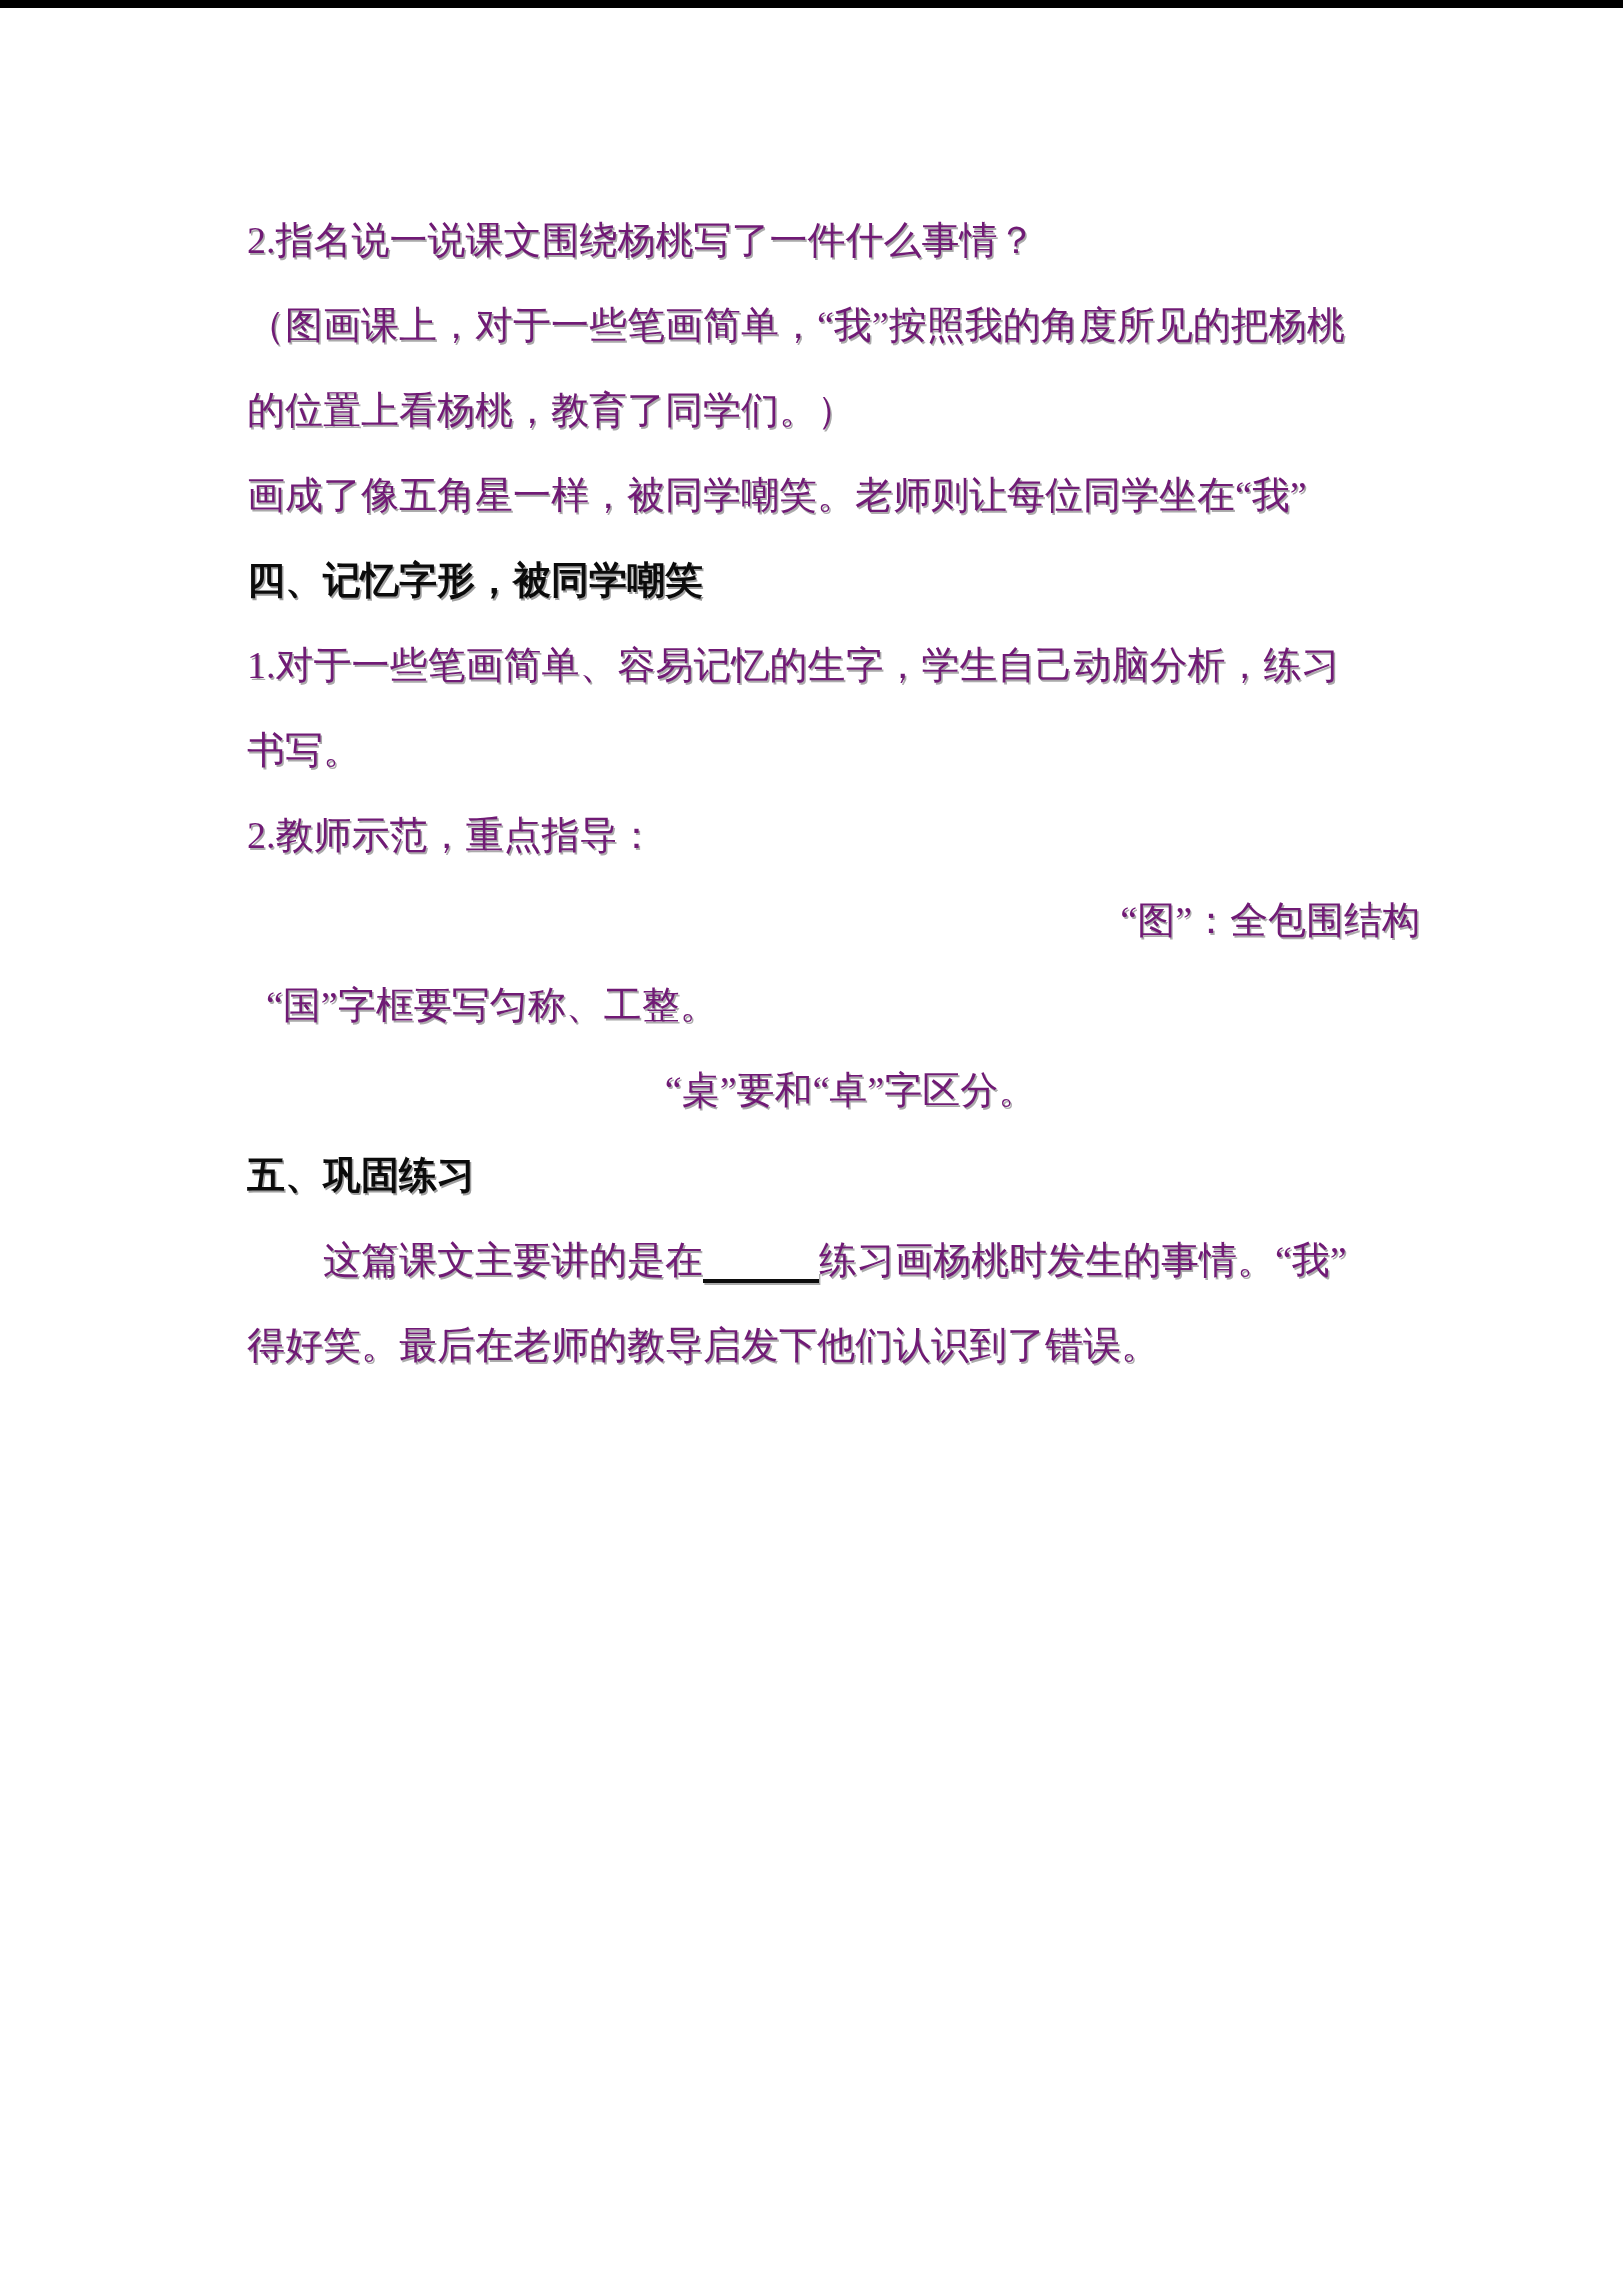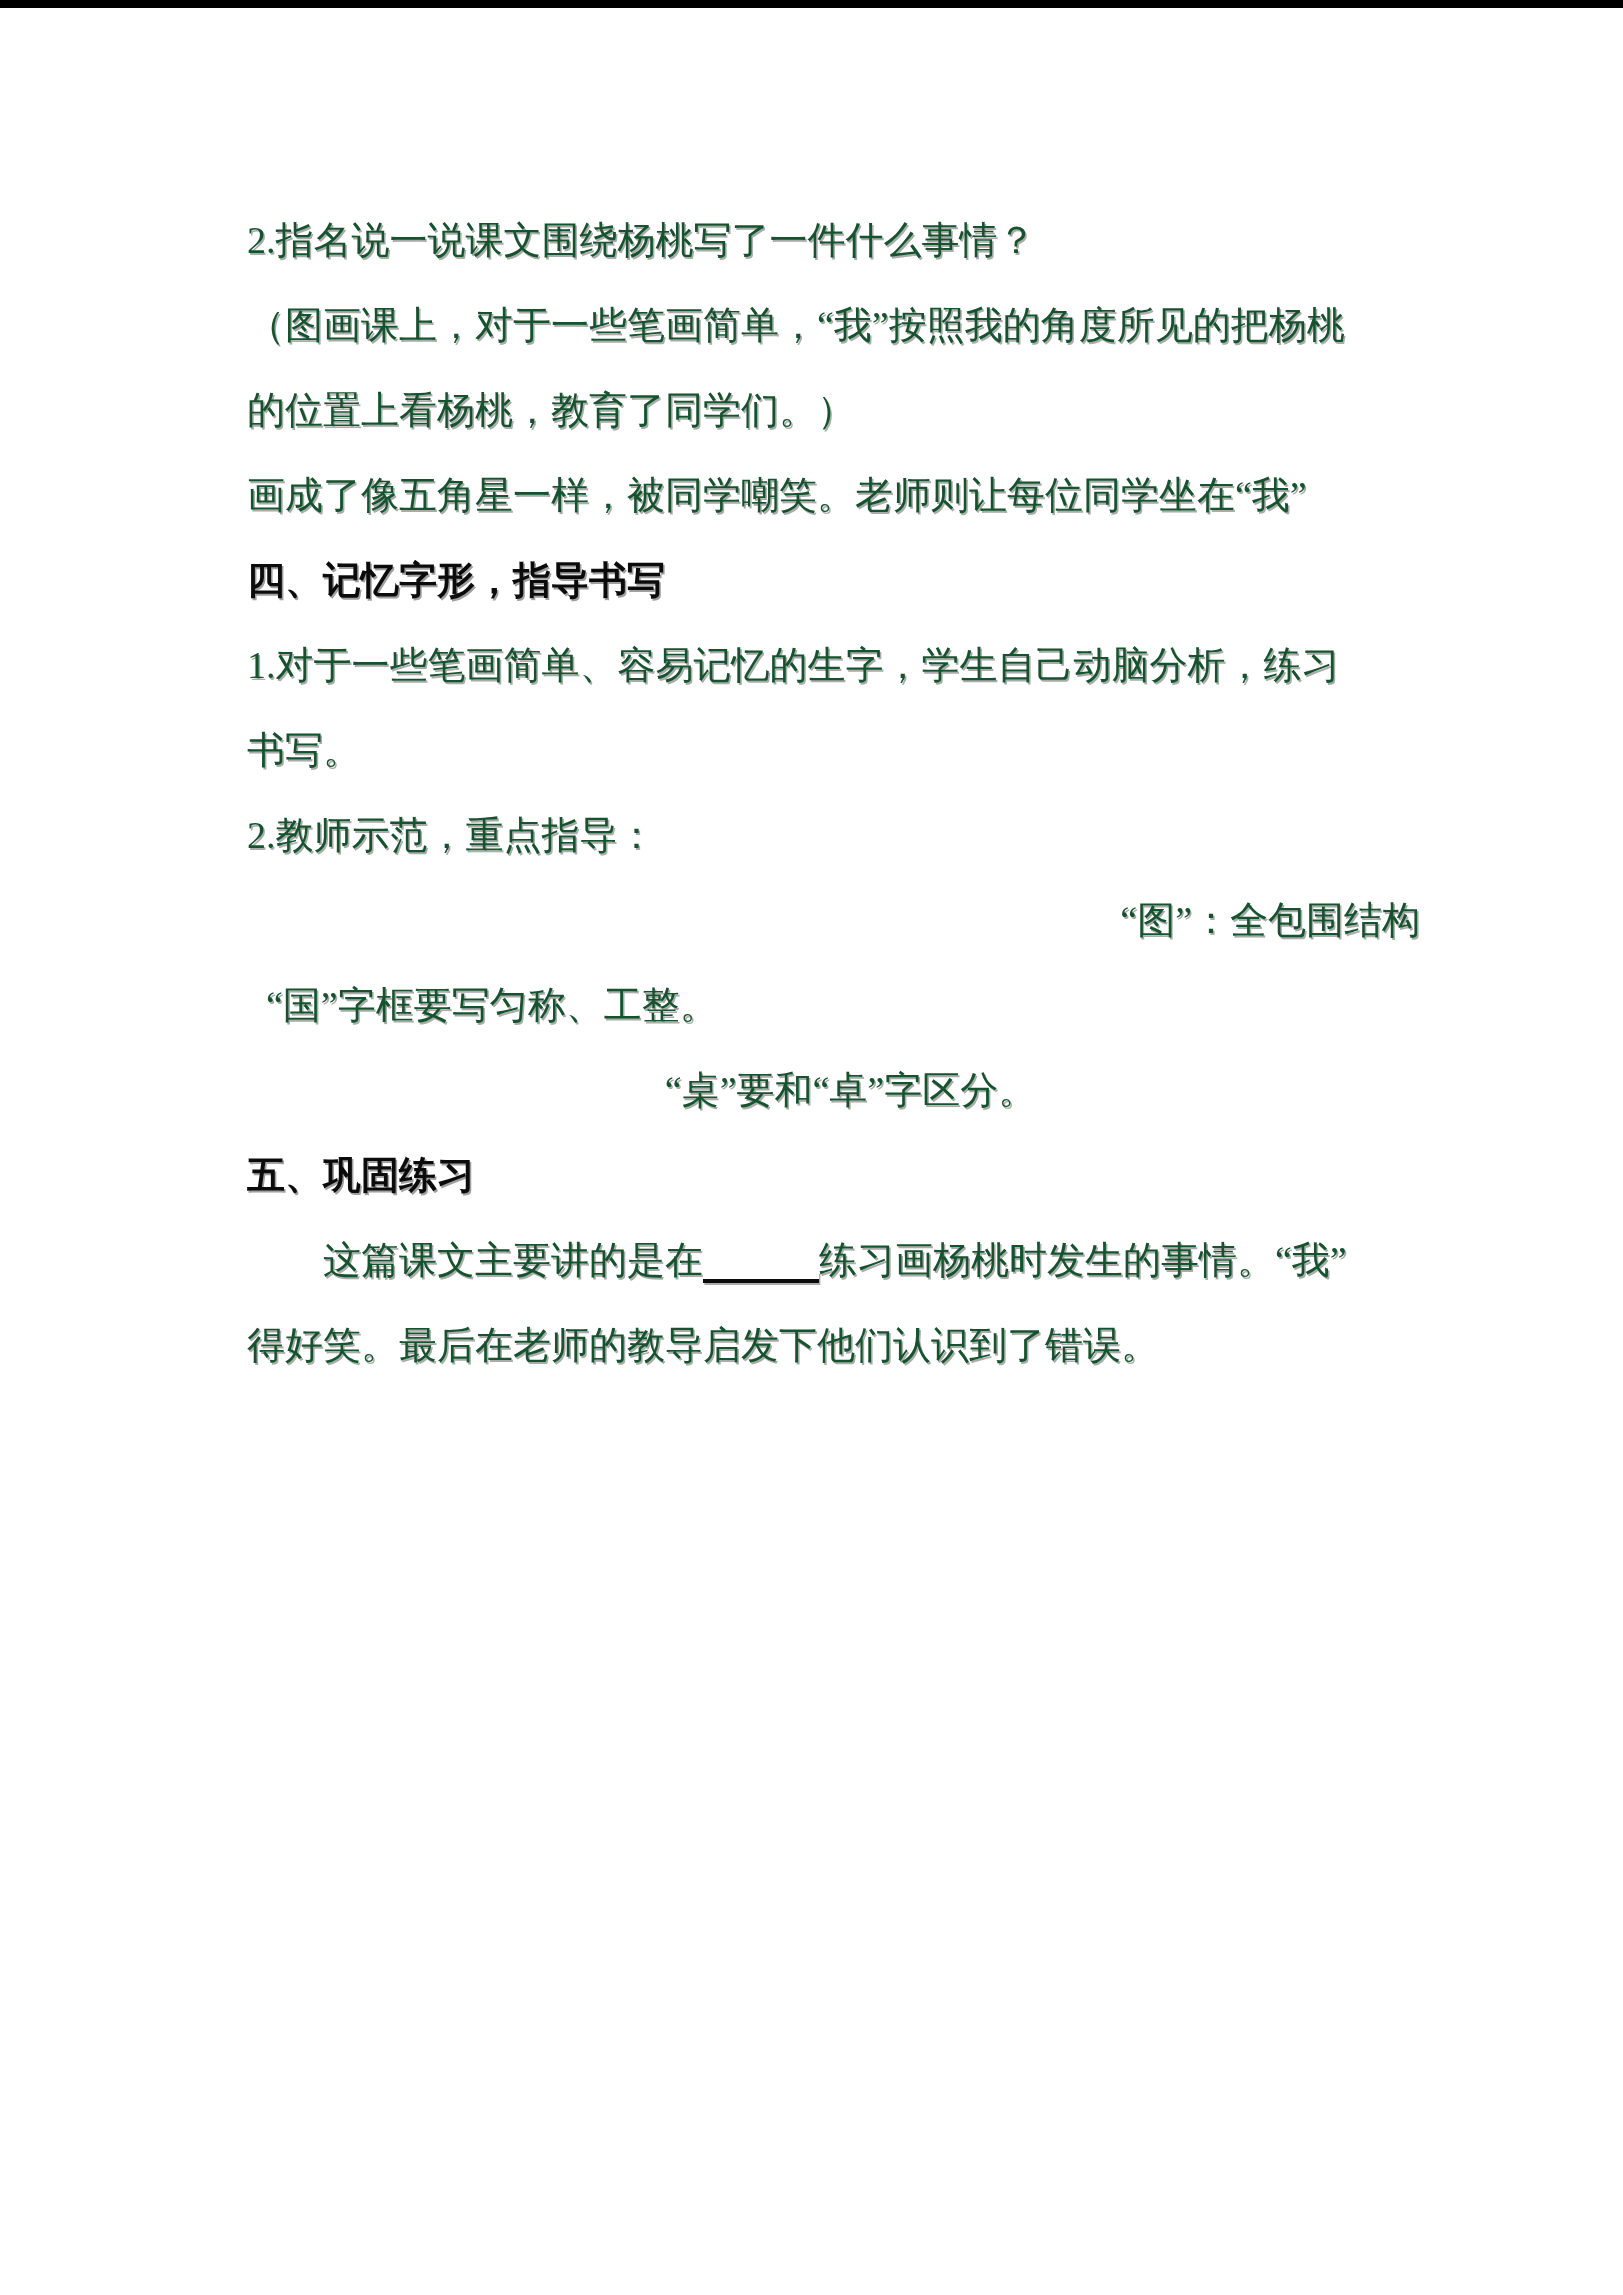--- a/index.html
+++ b/index.html
@@ -25,21 +25,21 @@
   .doc {
     position: absolute;
     left: 247px;
     top: 198px;
     width: 1173px;
   }
   .line {
     height: 85px;
     line-height: 85px;
     font-size: 38px;
-    color: #14532d;
+    color: #701a75;
     text-shadow: 1.4px 2px 0 #ababab;
     white-space: nowrap;
     margin: 0;
   }
   .line.heading {
     font-family: "Liberation Sans", "DejaVu Sans", sans-serif;
     font-weight: 700;
     color: #0b0b0b;
     text-shadow: 1.4px 2px 0 #a0a0a0;
   }
@@ -55,21 +55,21 @@
 <body>
 
 <div class="top-bar"></div>
 
 <main>
   <div class="doc" id="doc">
       <p class="line"><span>2.指名说一说课文围绕杨桃写了一件什么事情？</span></p>
       <p class="line"><span>（图画课上，对于一些笔画简单，“我”按照我的角度所见的把杨桃</span></p>
       <p class="line"><span>的位置上看杨桃，教育了同学们。）</span></p>
       <p class="line"><span>画成了像五角星一样，被同学嘲笑。老师则让每位同学坐在“我”</span></p>
-      <p class="line heading"><span>四、记忆字形，指导书写</span></p>
+      <p class="line heading"><span>四、记忆字形，被同学嘲笑</span></p>
       <p class="line"><span>1.对于一些笔画简单、容易记忆的生字，学生自己动脑分析，练习</span></p>
       <p class="line"><span>书写。</span></p>
       <p class="line"><span>2.教师示范，重点指导：</span></p>
       <p class="line" style="padding-left: 33px; text-align: right;"><span>“图”：全包围结构</span></p>
       <p class="line" style="padding-left: 19px;"><span>“国”字框要写匀称、工整。</span></p>
       <p class="line" style="padding-left: 34px; text-align: center;"><span>“桌”要和“卓”字区分。</span></p>
       <p class="line heading"><span>五、巩固练习</span></p>
       <p class="line" style="padding-left: 76px;"><span>这篇课文主要讲的是在</span><span class="blank" style="width: 116px;"></span><span>练习画杨桃时发生的事情。“我”</span></p>
       <p class="line"><span>得好笑。最后在老师的教导启发下他们认识到了错误。</span></p>
     </div>

